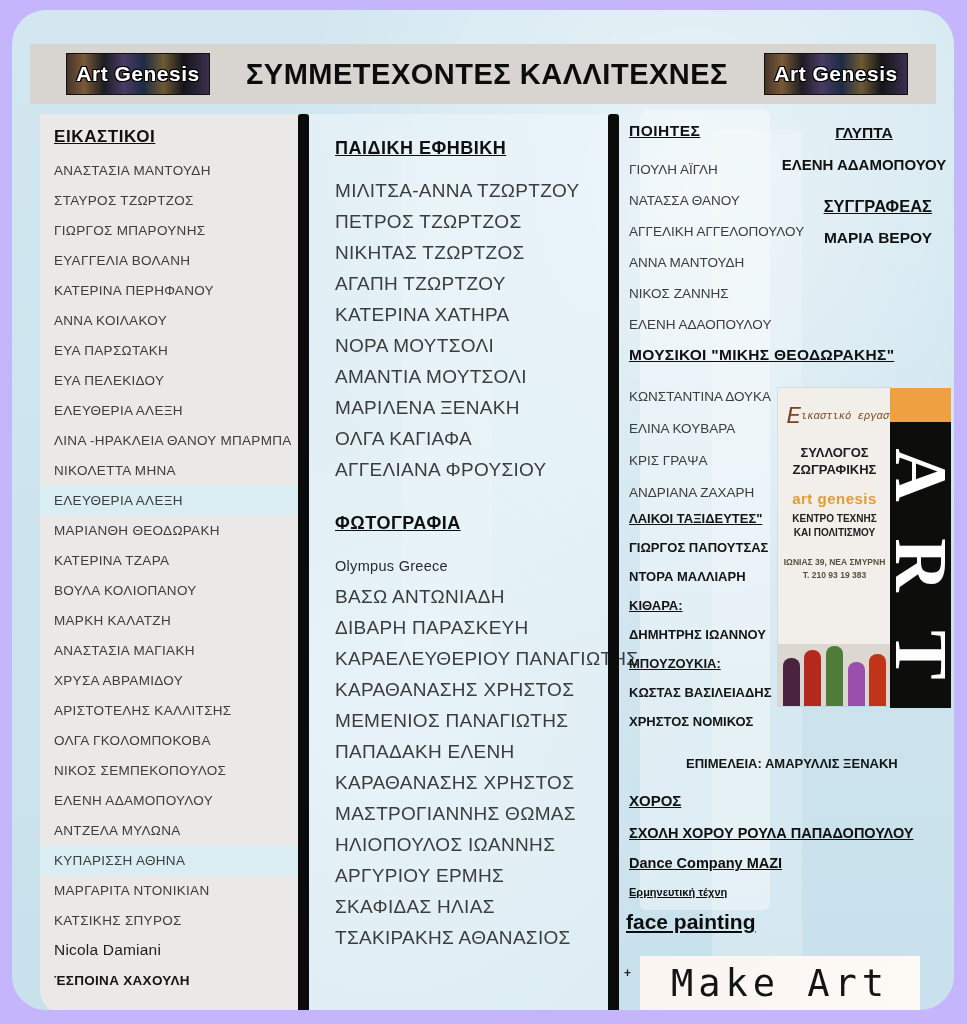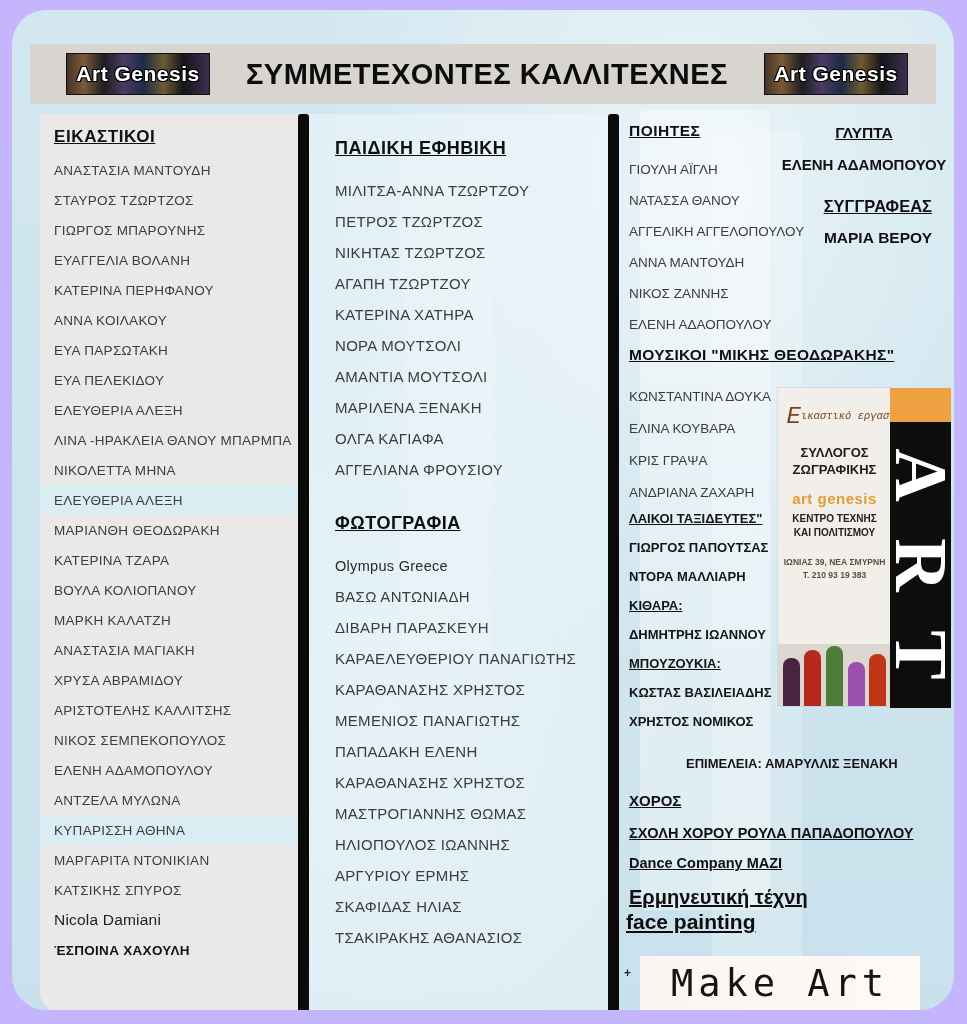--- a/index.html
+++ b/index.html
@@ -43,21 +43,21 @@
 
   
   .bar{position:absolute;top:104px;width:11px;height:899px;background:#0b0b0b;border-radius:3px;}
   .bar-l{left:286px;} .bar-r{left:596px;}
   .mid-panel{position:absolute;left:297px;top:104px;width:299px;height:899px;
              background:rgba(238,248,251,.55);}
   .mid-inner{padding:24px 0 0 26px;}
   .mid-heading{font-size:18px;font-weight:bold;text-decoration:underline;color:#101010;
                letter-spacing:.5px;margin-bottom:16px;}
   .mid-heading.second{margin-top:28px;}
-  .m-name{height:31px;display:flex;align-items:center;font-size:15px;color:#3c3c3c;
+  .m-name{height:31px;display:flex;align-items:center;font-size:19px;color:#3c3c3c;
           letter-spacing:.3px;white-space:nowrap;}
   .m-name.latin{font-size:14.5px;color:#2a2a2a;}
 
   
   .right-col{position:absolute;left:612px;top:104px;width:342px;height:904px;}
   .rc-heading{font-weight:bold;text-decoration:underline;color:#101010;}
   .poets{position:absolute;left:5px;top:8px;width:200px;}
   .poets .rc-heading{font-size:15.5px;letter-spacing:.5px;margin-bottom:14px;}
   .p-name{height:31px;display:flex;align-items:center;font-size:13.5px;color:#3c3c3c;white-space:nowrap;}
   .sculptors{position:absolute;left:150px;top:10px;width:180px;text-align:center;}
@@ -73,21 +73,21 @@
   .perf{position:absolute;left:5px;top:390px;width:180px;}
   .perf .line{height:29px;display:flex;align-items:center;font-size:13px;font-weight:bold;color:#141414;white-space:nowrap;}
   .perf .line.u{text-decoration:underline;}
   .curation{position:absolute;left:62px;top:642px;font-size:13px;font-weight:bold;color:#141414;white-space:nowrap;}
 
   .dance{position:absolute;left:5px;top:678px;width:330px;}
   .dance .d-line{font-weight:bold;text-decoration:underline;color:#101010;white-space:nowrap;}
   .dance .d1{font-size:15px;margin-bottom:16px;}
   .dance .d2{font-size:14.5px;margin-bottom:14px;}
   .dance .d3{font-size:14.5px;margin-bottom:15px;}
-  .dance .d4{font-size:20px;}
+  .dance .d4{font-size:11px;}
   .facepaint{position:absolute;left:2px;top:796px;width:300px;}
   .fp-title{font-size:21px;font-weight:bold;text-decoration:underline;color:#0d0d0d;}
   .fp-name{margin-top:4px;font-size:14.5px;font-weight:800;color:#101010;white-space:nowrap;}
   .stray-mark{position:absolute;left:0px;top:852px;font-size:12px;font-weight:bold;color:#222;}
 
   
   .studio-card{position:absolute;left:766px;top:378px;width:113px;height:318px;background:#f2efeb;
                box-shadow:0 0 0 1px rgba(0,0,0,.06);display:flex;flex-direction:column;align-items:center;}
   .script-logo{margin-top:22px;font-family:Liberation Mono, monospace;font-style:italic;color:#7a4420;
                font-size:10.5px;white-space:nowrap;margin-left:32px;}
@@ -149,20 +149,21 @@
           <div class="name">ΛΙΝΑ -ΗΡΑΚΛΕΙΑ ΘΑΝΟΥ  ΜΠΑΡΜΠΑ</div>
           <div class="name">ΝΙΚΟΛΕΤΤΑ  ΜΗΝΑ</div>
           <div class="name hl">ΕΛΕΥΘΕΡΙΑ ΑΛΕΞΗ</div>
           <div class="name">ΜΑΡΙΑΝΘΗ ΘΕΟΔΩΡΑΚΗ</div>
           <div class="name">ΚΑΤΕΡΙΝΑ ΤΖΑΡΑ</div>
           <div class="name">ΒΟΥΛΑ ΚΟΛΙΟΠΑΝΟΥ</div>
           <div class="name">ΜΑΡΚΗ ΚΑΛΑΤΖΗ</div>
           <div class="name">ΑΝΑΣΤΑΣΙΑ ΜΑΓΙΑΚΗ</div>
           <div class="name">ΧΡΥΣΑ ΑΒΡΑΜΙΔΟΥ</div>
           <div class="name">ΑΡΙΣΤΟΤΕΛΗΣ  ΚΑΛΛΙΤΣΗΣ</div>
+          <div class="name">ΟΛΓΑ ΓΚΟΛΟΜΠΟΚΟΒΑ</div>
           <div class="name">ΝΙΚΟΣ ΣΕΜΠΕΚΟΠΟΥΛΟΣ</div>
           <div class="name">ΕΛΕΝΗ ΑΔΑΜΟΠΟΥΛΟΥ</div>
           <div class="name">ΑΝΤΖΕΛΑ ΜΥΛΩΝΑ</div>
           <div class="name hl">ΚΥΠΑΡΙΣΣΗ ΑΘΗΝΑ</div>
           <div class="name">ΜΑΡΓΑΡΙΤΑ ΝΤΟΝΙΚΙΑΝ</div>
           <div class="name">ΚΑΤΣΙΚΗΣ ΣΠΥΡΟΣ</div>
           <div class="name latin">Nicola Damiani</div>
           <div class="name b">ΈΣΠΟΙΝΑ  ΧΑΧΟΥΛΗ</div>
         </div>
     </div>

